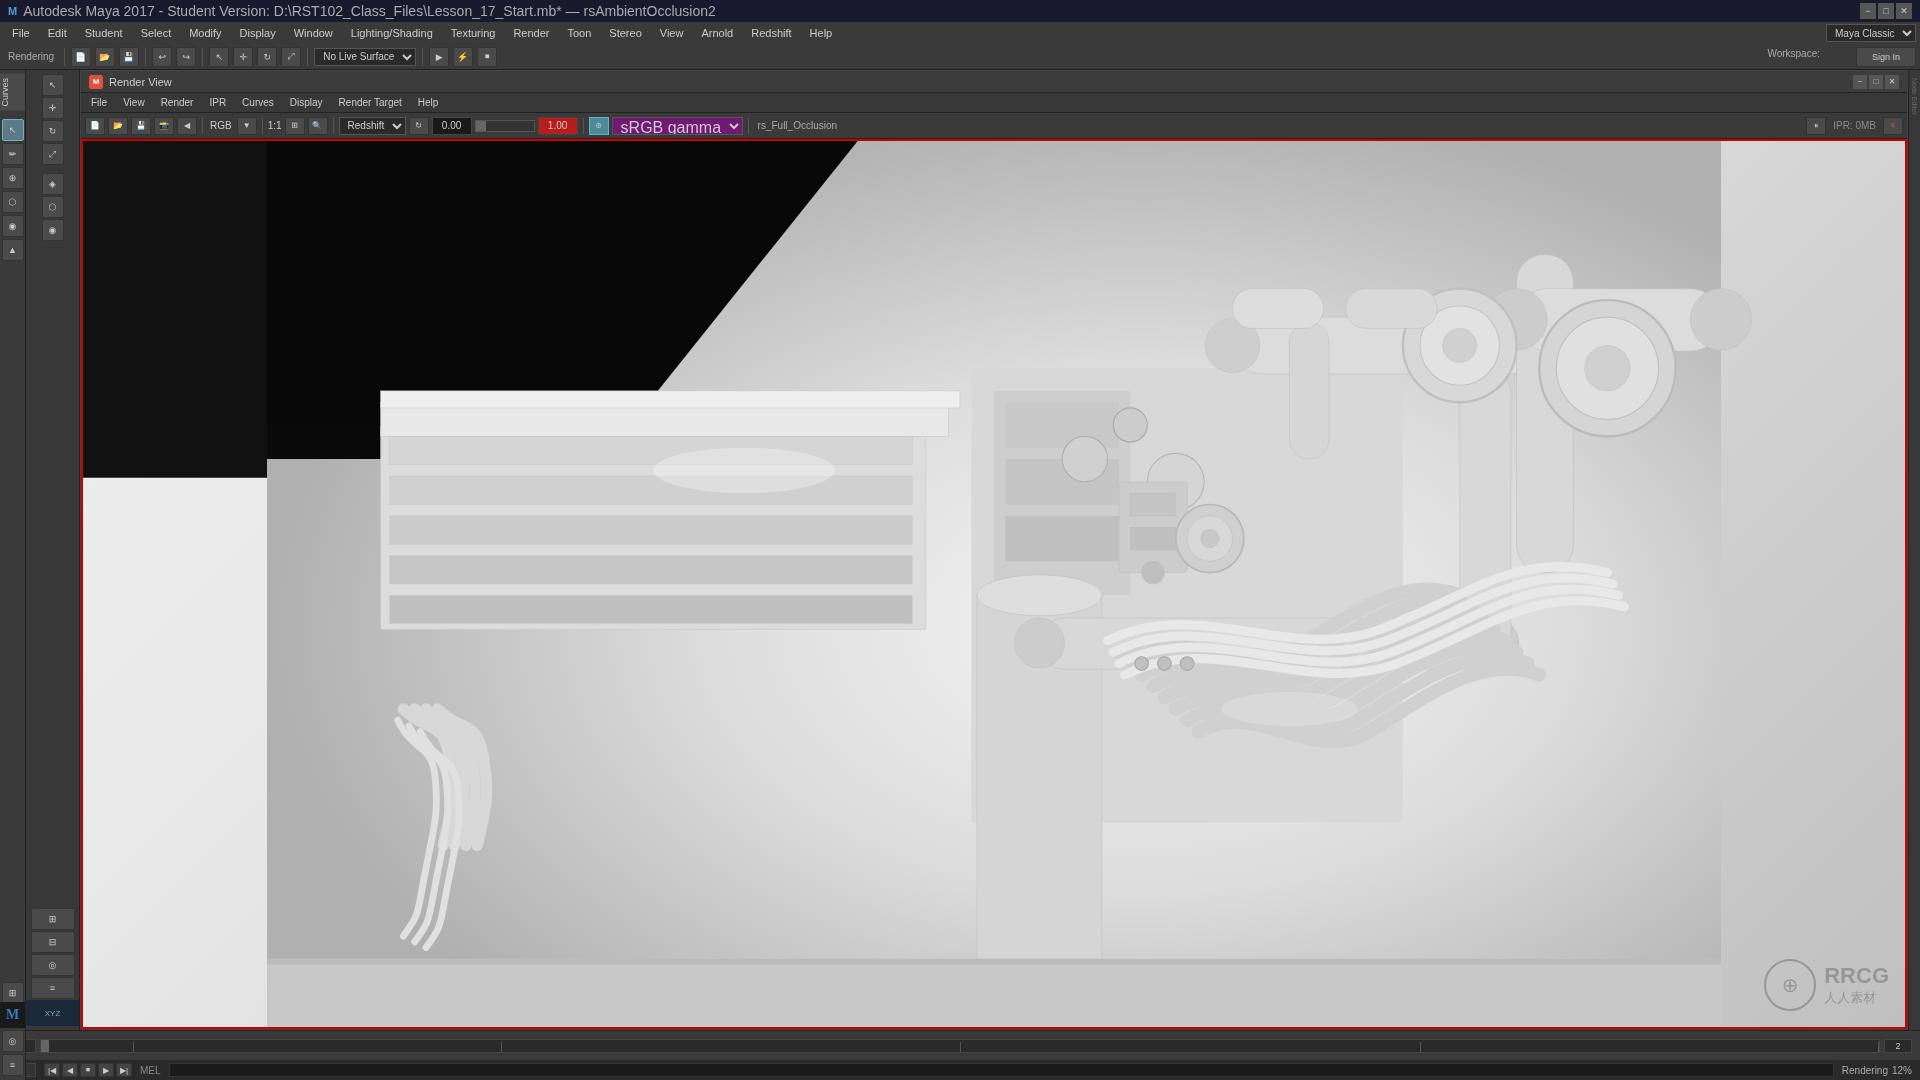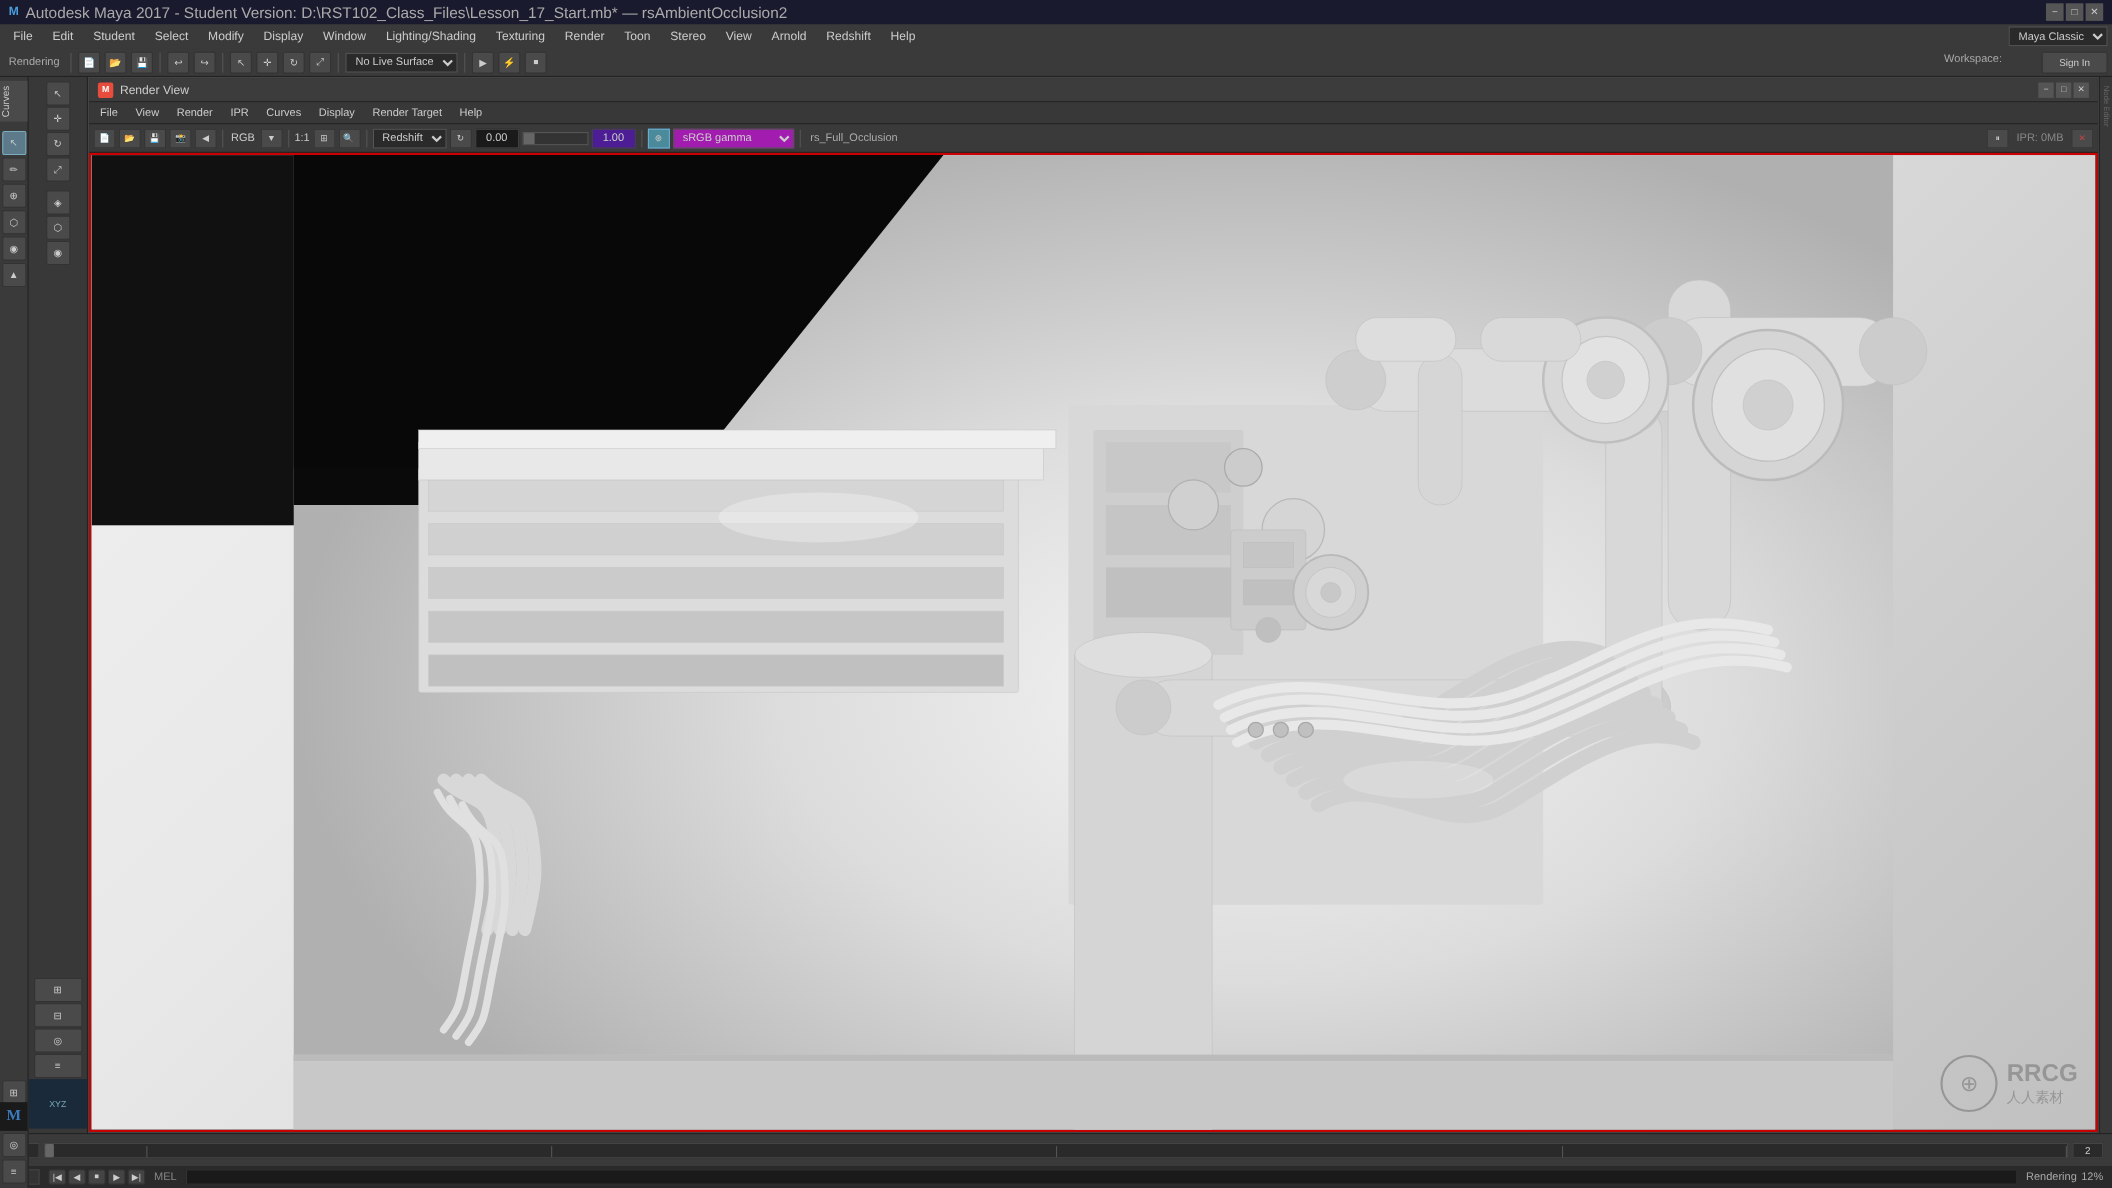--- a/index.html
+++ b/index.html
@@ -505,21 +505,21 @@
     <div style="height:6px;"></div>
     <div class="tool-btn" style="width:22px;height:22px;">◈</div>
     <div class="tool-btn" style="width:22px;height:22px;">⬡</div>
     <div class="tool-btn" style="width:22px;height:22px;">◉</div>
     <div style="flex:1;"></div>
 
     <div class="tool-btn" style="width:44px;height:22px;">⊞</div>
     <div class="tool-btn" style="width:44px;height:22px;">⊟</div>
     <div class="tool-btn" style="width:44px;height:22px;">◎</div>
     <div class="tool-btn" style="width:44px;height:22px;">≡</div>
-    <div style="width:100%;height:45px;display:flex;align-items:center;justify-content:center;background:#1a2a3a;">
+    <div style="width:100%;height:26px;display:flex;align-items:center;justify-content:center;background:#1a2a3a;">
       <span style="font-size:8px;color:#7ab;">XYZ</span>
     </div>
   </div>
 
   <div id="render-view-window" style="position:absolute;top:0;left:54px;right:12px;bottom:0;background:#2d2d2d;border:1px solid #444;display:flex;flex-direction:column;">
 
     <div id="render-view-title-bar" style="height:22px;background:#3c3c3c;display:flex;align-items:center;justify-content:space-between;padding:0 8px;border-bottom:1px solid #222;">
       <div style="display:flex;align-items:center;gap:6px;">
         <div class="rv-title-icon" style="width:14px;height:14px;background:#e74c3c;border-radius:2px;display:flex;align-items:center;justify-content:center;font-size:8px;color:white;font-weight:bold;">M</div>
         <span class="rv-title-text">Render View</span>
@@ -558,25 +558,25 @@
       <div class="rv-separator" style="width:1px;height:16px;background:#555;margin:0 2px;"></div>
       <select class="rv-dropdown" style="height:18px;background:#2a2a2a;border:1px solid #555;color:#ccc;font-size:10px;padding:0 4px;">
         <option>Redshift</option>
       </select>
       <div class="rv-tool-btn" style="width:20px;height:18px;background:#4a4a4a;border:1px solid #333;display:flex;align-items:center;justify-content:center;cursor:pointer;font-size:8px;color:#ccc;">↻</div>
 
       <input type="text" class="rv-time-field" style="width: 40px; height: 18px; background: rgb(26, 26, 26); border: 1px solid rgb(68, 68, 68); color: rgb(204, 204, 204); font-size: 10px; text-align: center;" value="0.00">
       <div style="width:60px;height:12px;background:#333;border:1px solid #555;position:relative;">
         <div style="position:absolute;left:0;top:0;width:10px;height:100%;background:#666;"></div>
       </div>
-      <input type="text" class="rv-time-field" style="width: 40px; height: 18px; background: #4c1d95; border: 1px solid rgb(68, 68, 68); color: rgb(204, 204, 204); font-size: 10px; text-align: center;" value="1.00">
+      <input type="text" class="rv-time-field" style="width: 40px; height: 18px; background: #b91c1c; border: 1px solid rgb(68, 68, 68); color: rgb(204, 204, 204); font-size: 10px; text-align: center;" value="1.00">
       <div class="rv-separator" style="width:1px;height:16px;background:#555;margin:0 2px;"></div>
 
       <div class="rv-tool-btn" style="width:20px;height:18px;background:#4a8a9a;border:1px solid #6aaccf;display:flex;align-items:center;justify-content:center;cursor:pointer;font-size:8px;color:#ccc;">⊛</div>
-      <select class="rv-color-space" style="height:18px;background:#a21caf;border:1px solid #555;color:#ccc;font-size:10px;padding:0 4px;min-width:110px;">
+      <select class="rv-color-space" style="height:18px;background:#701a75;border:1px solid #555;color:#ccc;font-size:16px;padding:0 4px;min-width:110px;">
         <option>sRGB gamma</option>
       </select>
       <div class="rv-separator" style="width:1px;height:16px;background:#555;margin:0 2px;"></div>
       <span class="rv-render-name" style="font-size:10px;color:#aaa;padding:0 4px;">rs_Full_Occlusion</span>
       <div style="flex:1;"></div>
 
       <div class="rv-tool-btn" style="width:20px;height:18px;background:#4a4a4a;border:1px solid #333;display:flex;align-items:center;justify-content:center;cursor:pointer;font-size:8px;color:#ccc;">⏸</div>
       <span style="font-size:10px;color:#888;padding:0 4px;">IPR: 0MB</span>
       <div class="rv-tool-btn" style="width:20px;height:18px;background:#4a4a4a;border:1px solid #333;display:flex;align-items:center;justify-content:center;cursor:pointer;font-size:8px;color:#cc4444;">✕</div>
     </div>

